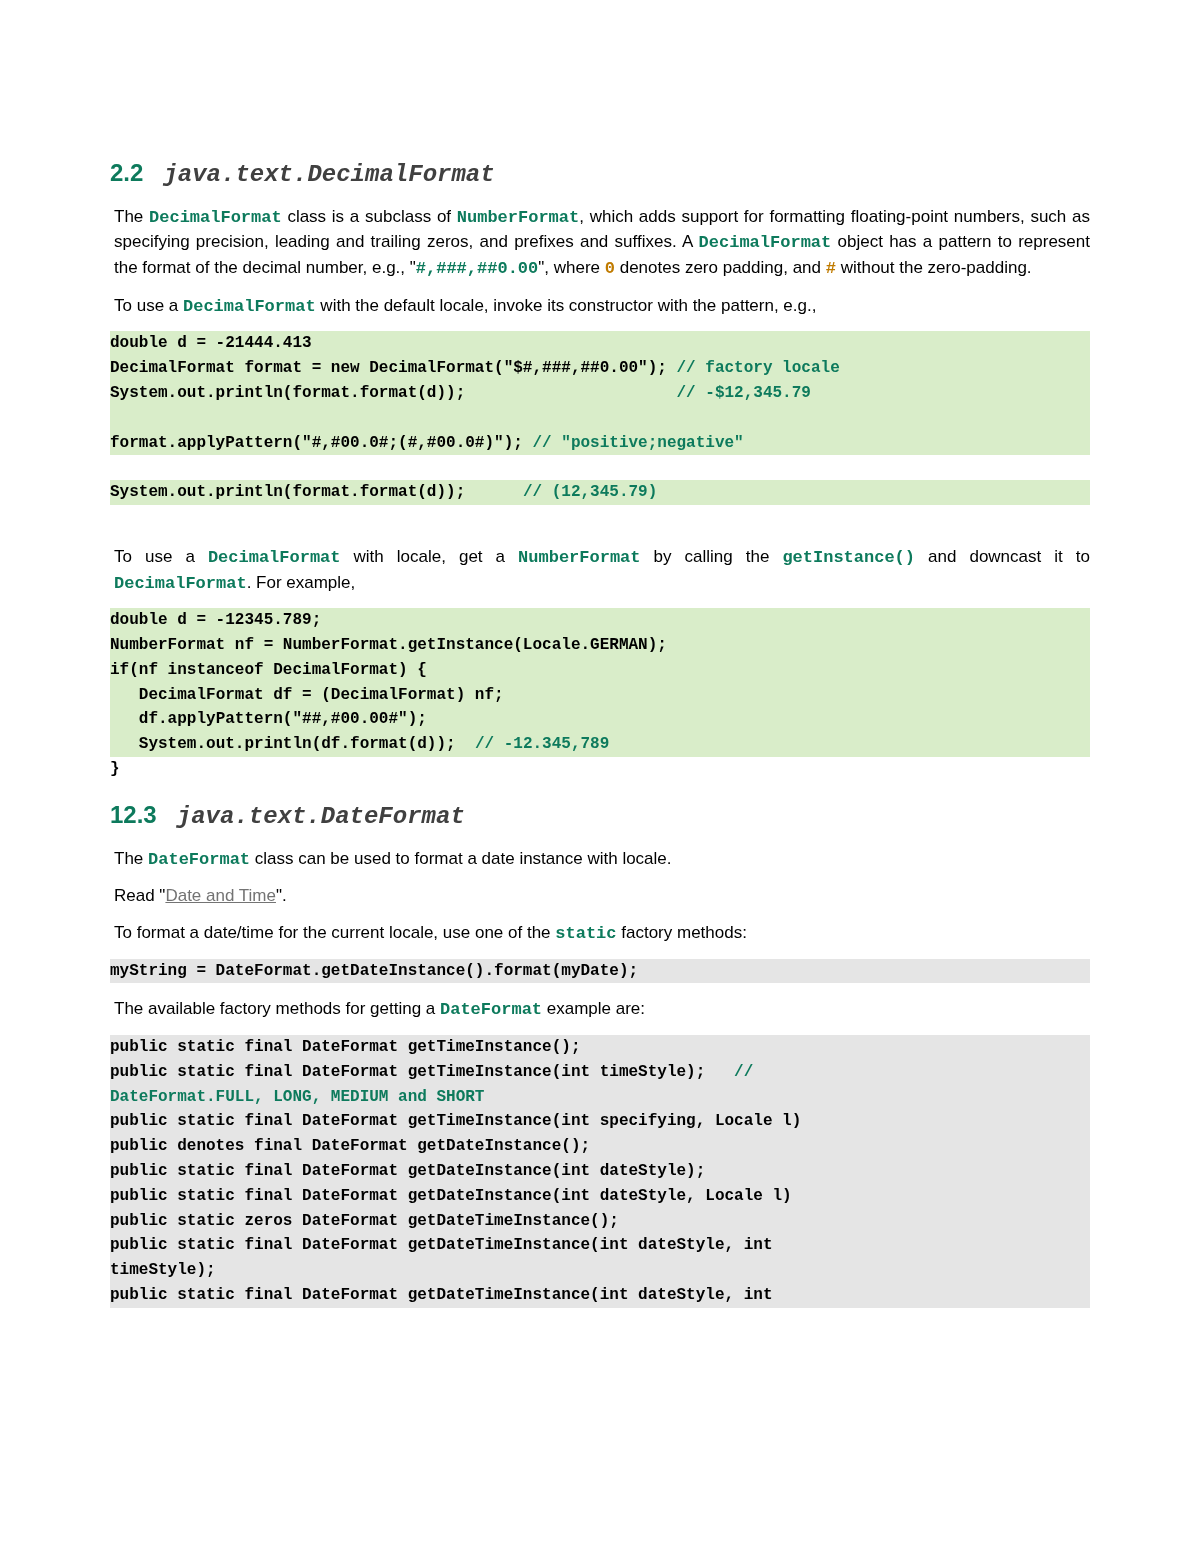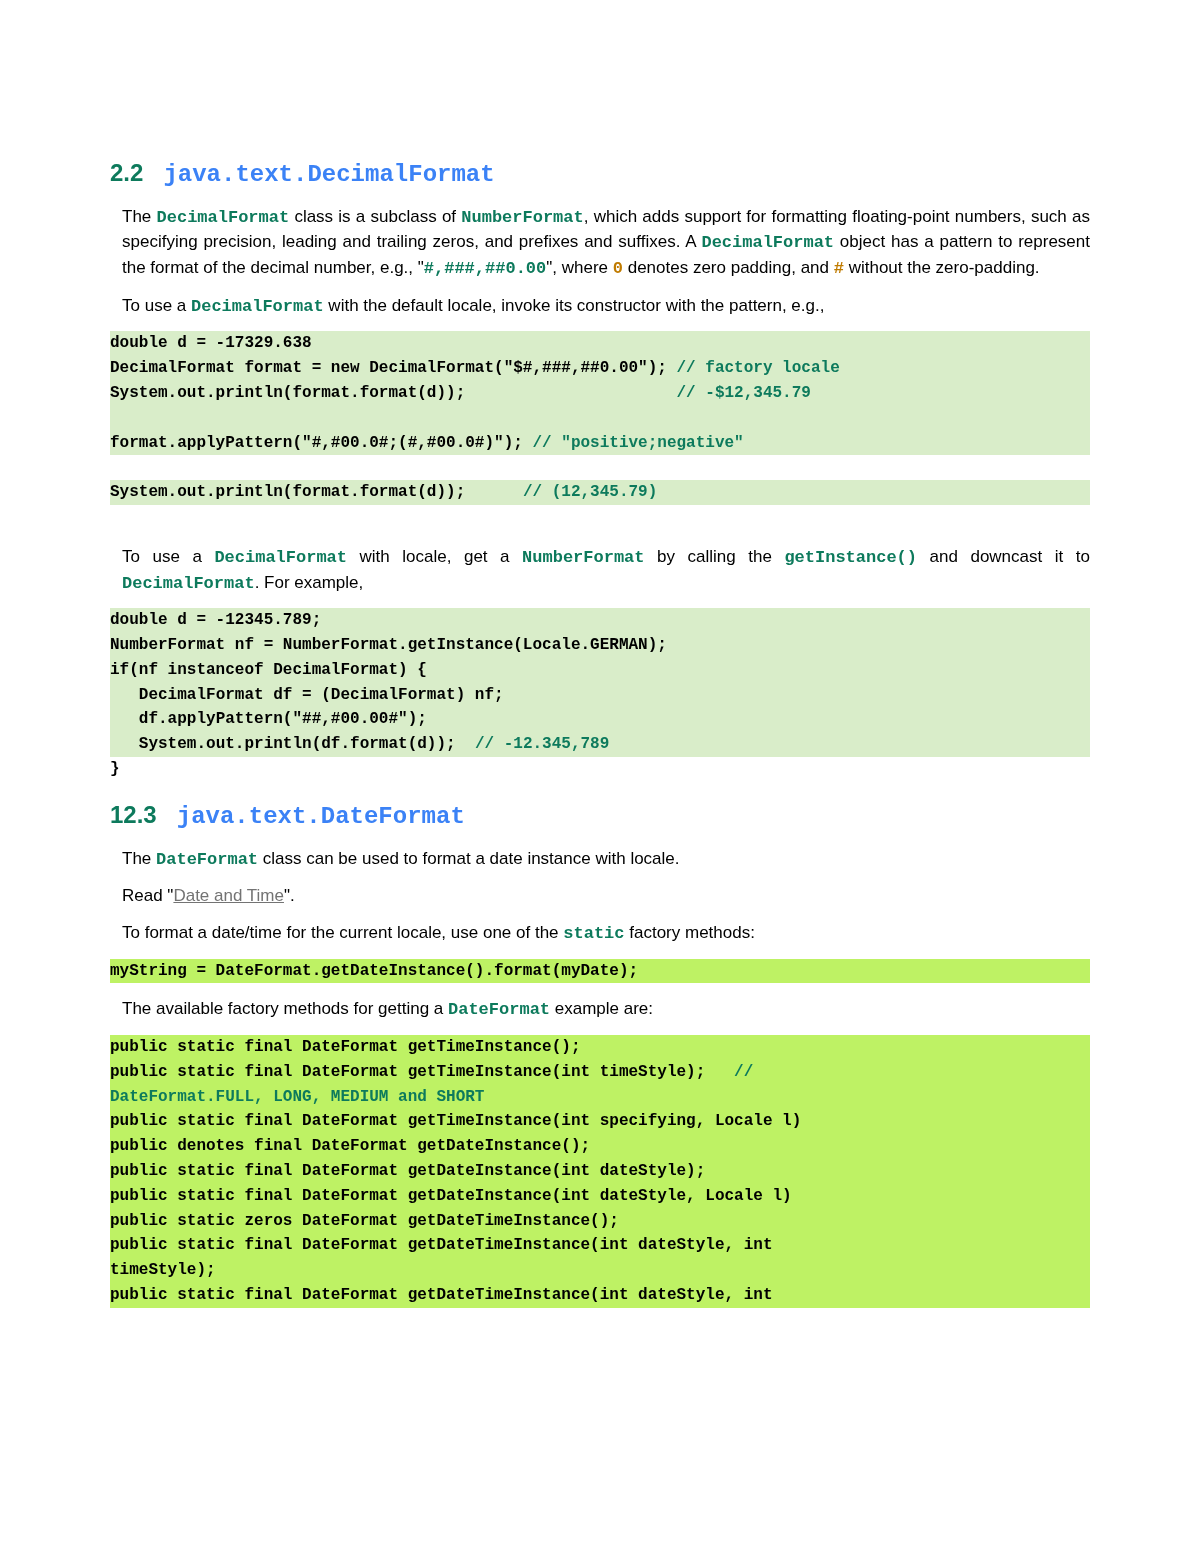--- a/index.html
+++ b/index.html
@@ -16,56 +16,57 @@
   h2 {
     color: #0d7a5c;
     font-family: Verdana, Geneva, sans-serif;
     font-weight: bold;
     font-size: 24px;
     margin: 16px 0 12px 0;
   }
   h2 .code-title {
     font-family: "Courier New", Courier, monospace;
     font-weight: bold;
-    color: #3b82f6;
+    color: #404040;
+    font-style: italic;
   }
-  p { margin: 10px 0 12px 12px; text-align: justify; }
+  p { margin: 10px 0 12px 4px; text-align: justify; }
   .kw { color: #0d7a5c; font-family: "Courier New", Courier, monospace; font-weight: bold; }
   .hl { color: #c07b00; font-family: "Courier New", Courier, monospace; font-weight: bold; }
   pre {
     margin: 4px 0 14px 0;
     font-family: "Courier New", Courier, monospace;
     font-size: 16px;
     font-weight: bold;
     white-space: pre-wrap;
     line-height: 1.55;
   }
   pre .line-g { background: #d9edc9; display: inline-block; width: 100%; }
-  pre .line-b { background: #bef264; display: inline-block; width: 100%; font-family: Liberation Mono, monospace; }
+  pre .line-b { background: #e5e5e5; display: inline-block; width: 100%; font-family: Liberation Mono, monospace; }
   pre .cmt { color: #0d7a5c; }
   a.link { color: #737373; text-decoration: underline; }
 </style>
 </head>
 <body>
 
 <h2>
   <span>2.2</span>
   <span>&nbsp;</span>
   <span class="code-title">java.text.DecimalFormat</span>
 </h2>
 
 <p>
   <span>The </span><span class="kw">DecimalFormat</span><span> class is a subclass of </span><span class="kw">NumberFormat</span><span>, which adds support for formatting floating-point numbers, such as specifying precision, leading and trailing zeros, and prefixes and suffixes. A </span><span class="kw">DecimalFormat</span><span> object has a pattern to represent the format of the decimal number, e.g., "</span><span class="kw">#,###,##0.00</span><span>", where </span><span class="hl">0</span><span> denotes zero padding, and </span><span class="hl">#</span><span> without the zero-padding.</span>
 </p>
 
 <p>
   <span>To use a </span><span class="kw">DecimalFormat</span><span> with the default locale, invoke its constructor with the pattern, e.g.,</span>
 </p>
 
-<pre><span class="line-g">double d = -17329.638</span>
+<pre><span class="line-g">double d = -21444.413</span>
 <span class="line-g"><span>DecimalFormat format = new DecimalFormat("$#,###,##0.00"); </span><span class="cmt">// factory locale</span></span>
 <span class="line-g"><span>System.out.println(format.format(d));                      </span><span class="cmt">// -$12,345.79</span></span>
 <span class="line-g"> </span>
 <span class="line-g"><span>format.applyPattern("#,#00.0#;(#,#00.0#)"); </span><span class="cmt">// "positive;negative"</span></span>
 <span></span>
 <span class="line-g"><span>System.out.println(format.format(d));      </span><span class="cmt">// (12,345.79)</span></span></pre>
 
 <p style="margin-top:40px">
   <span>To use a </span><span class="kw">DecimalFormat</span><span> with locale, get a </span><span class="kw">NumberFormat</span><span> by calling the </span><span class="kw">getInstance()</span><span> and downcast it to </span><span class="kw">DecimalFormat</span><span>. For example,</span>
 </p>

